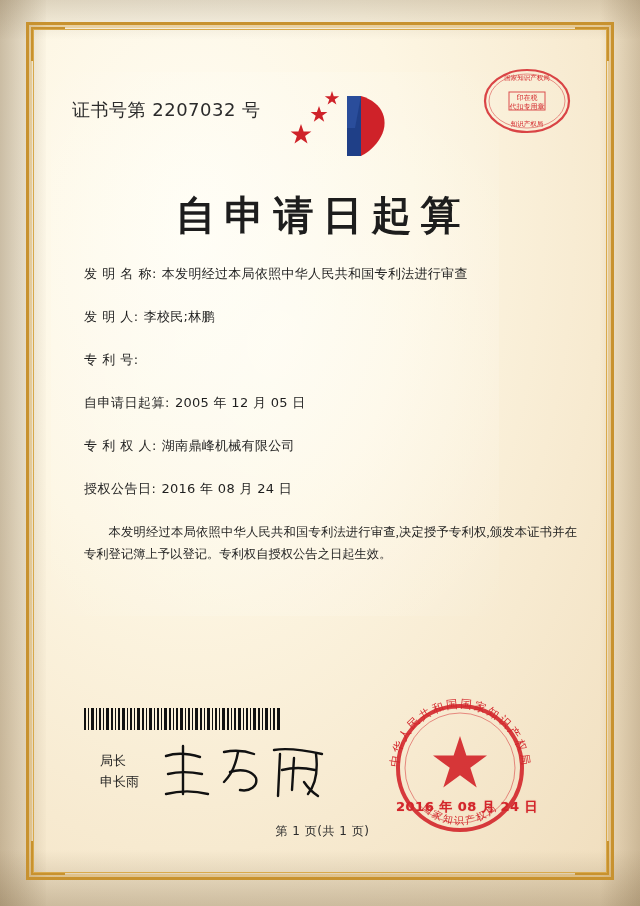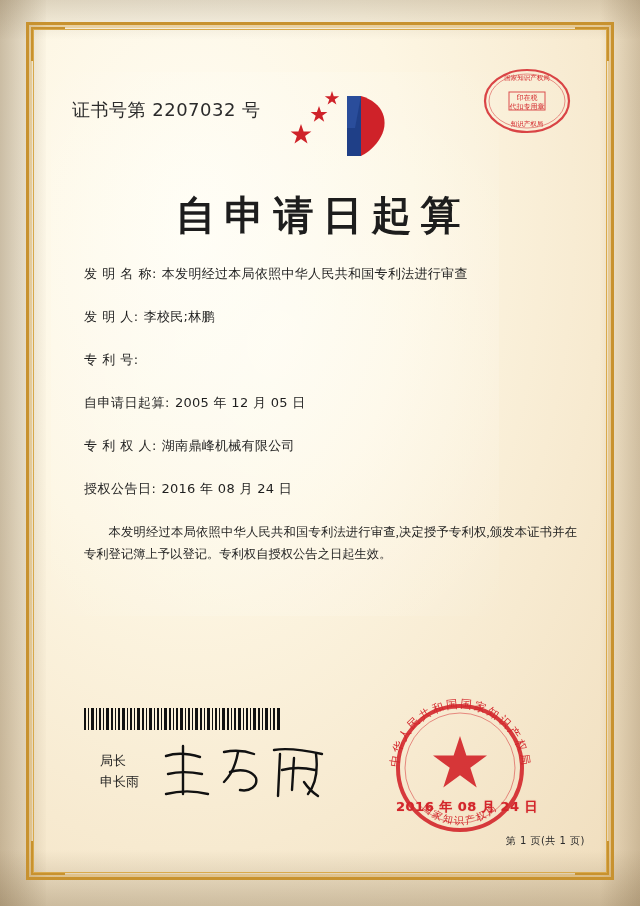--- a/index.html
+++ b/index.html
@@ -190,23 +190,23 @@
     left: 336px; top: 738px;
     font-size: 13px;
     color: #d3262b;
     letter-spacing: 0.5px;
     font-weight: bold;
     text-shadow: 0 0 1px rgba(211,38,43,0.5);
   }
 
   .page-footer {
     position: absolute;
-    left: 0; right: 0; bottom: 8px;
-    text-align: right;
-    font-size: 10px;
+    left: 0; right: 0; bottom: 16px;
+    text-align: center;
+    font-size: 12px;
     color: #2b2b2b;
     letter-spacing: 0.5px;
   }
 </style>
 </head>
 <body>
 
 <div id="page">
 
   <div class="warm-glow"></div>

